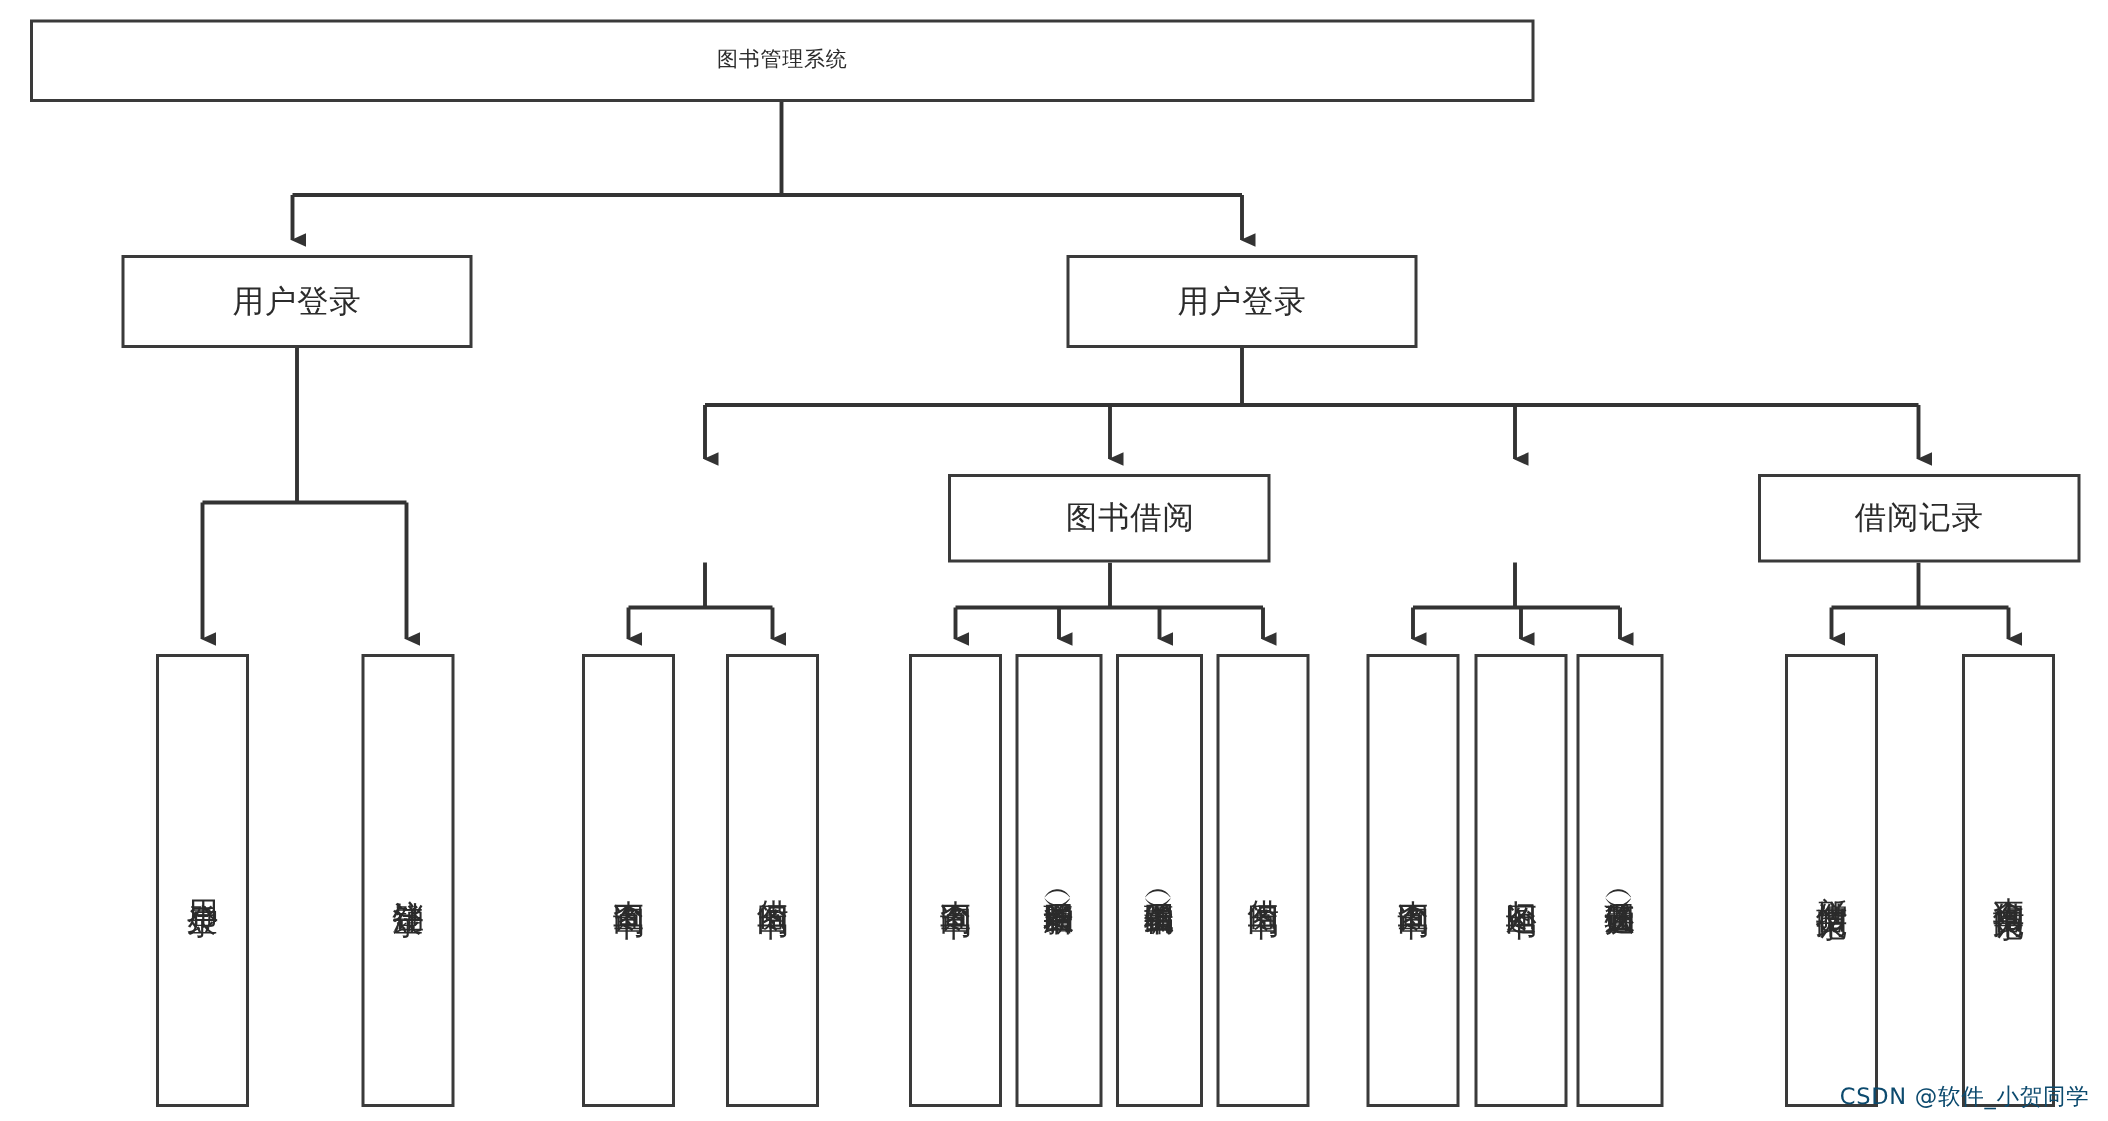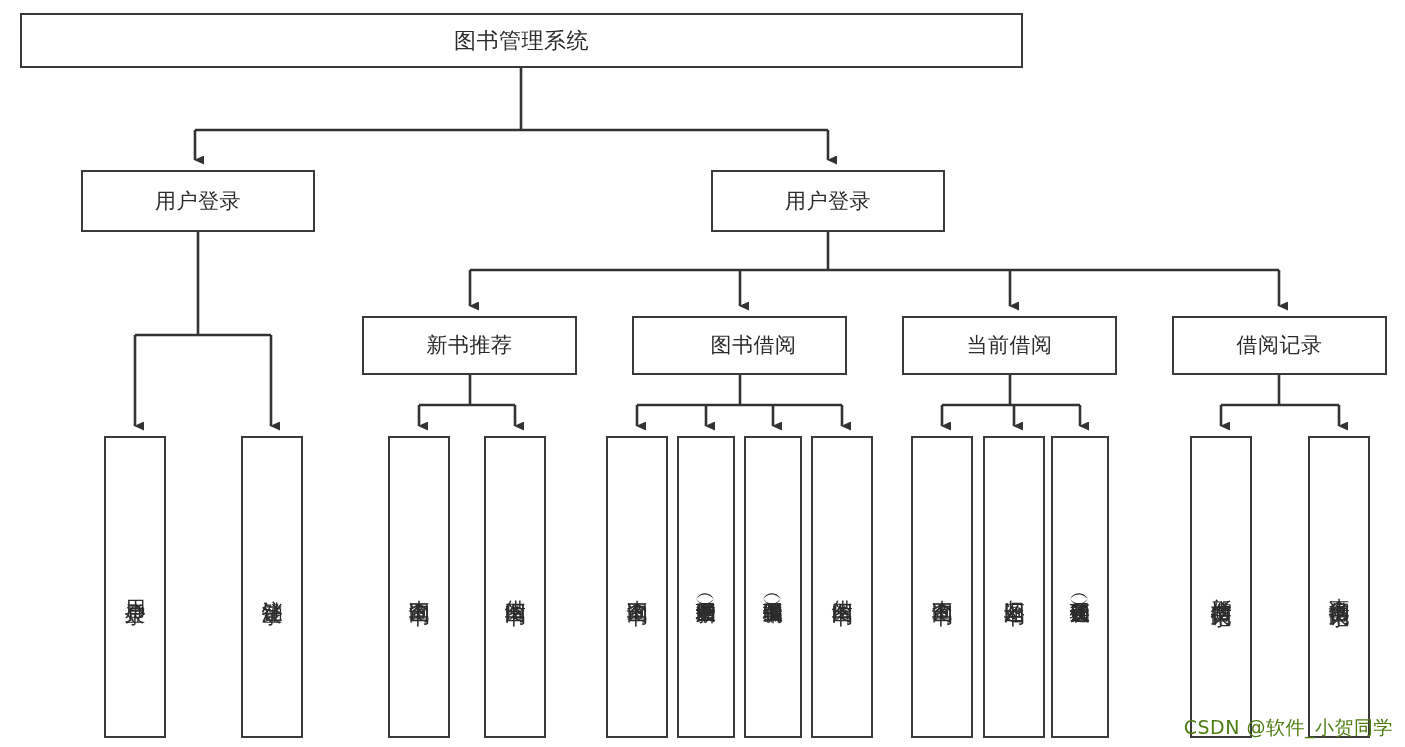--- a/index.html
+++ b/index.html
@@ -36,21 +36,21 @@
     z-index: 3;
   }
   .node-label {
     color: #2b2b2b;
     font-size: 21px;
     line-height: 1.18;
     letter-spacing: 0.5px;
     white-space: nowrap;
     text-align: center;
   }
-  .node.root .node-label { font-size: 22px; }
+  .node.root .node-label { font-size: 14px; }
   .node.leaf {
     align-items: center;
     justify-content: center;
     padding: 4px 0;
   }
   .node.leaf .node-label {
     writing-mode: vertical-rl;
     text-orientation: upright;
     font-size: 21px;
     line-height: 1.06;
@@ -60,22 +60,22 @@
   }
   .node.leaf .node-label.tight {
     font-size: 20px;
     letter-spacing: 0px;
     line-height: 1.02;
   }
   #watermark {
     position: absolute;
     right: 12px;
     bottom: 6px;
-    color: #4d7c0f;
-    font-size: 19px;
+    color: #0c4a6e;
+    font-size: 15px;
     letter-spacing: 0.5px;
     z-index: 6;
     white-space: nowrap;
     pointer-events: none;
   }
 </style>
 </head>
 <body>
 
 <div id="diagram-root">
@@ -127,28 +127,22 @@
     <span class="node-label">图书管理系统</span>
   </div>
 
   <div class="node lvl2" style="left: 81px; top: 170px; width: 234px; height: 62px;">
     <span class="node-label">用户登录</span>
   </div>
   <div class="node lvl2" style="left: 711px; top: 170px; width: 234px; height: 62px;">
     <span class="node-label">用户登录</span>
   </div>
 
-  <div class="node lvl3" style="left: 362px; top: 316px; width: 215px; height: 59px;">
-    <span class="node-label">新书推荐</span>
-  </div>
   <div class="node lvl3" style="left: 632px; top: 316px; width: 215px; height: 59px; padding-left: 28px;">
     <span class="node-label">图书借阅</span>
-  </div>
-  <div class="node lvl3" style="left: 902px; top: 316px; width: 215px; height: 59px;">
-    <span class="node-label">当前借阅</span>
   </div>
   <div class="node lvl3" style="left: 1172px; top: 316px; width: 215px; height: 59px; justify-content: center;">
     <span class="node-label">借阅记录</span>
   </div>
 
   <div class="node leaf" style="left: 104px; top: 436px; width: 62px; height: 302px;">
     <span class="node-label">用户登录</span>
   </div>
   <div class="node leaf" style="left: 241px; top: 436px; width: 62px; height: 302px;">
     <span class="node-label">注销登录</span>

